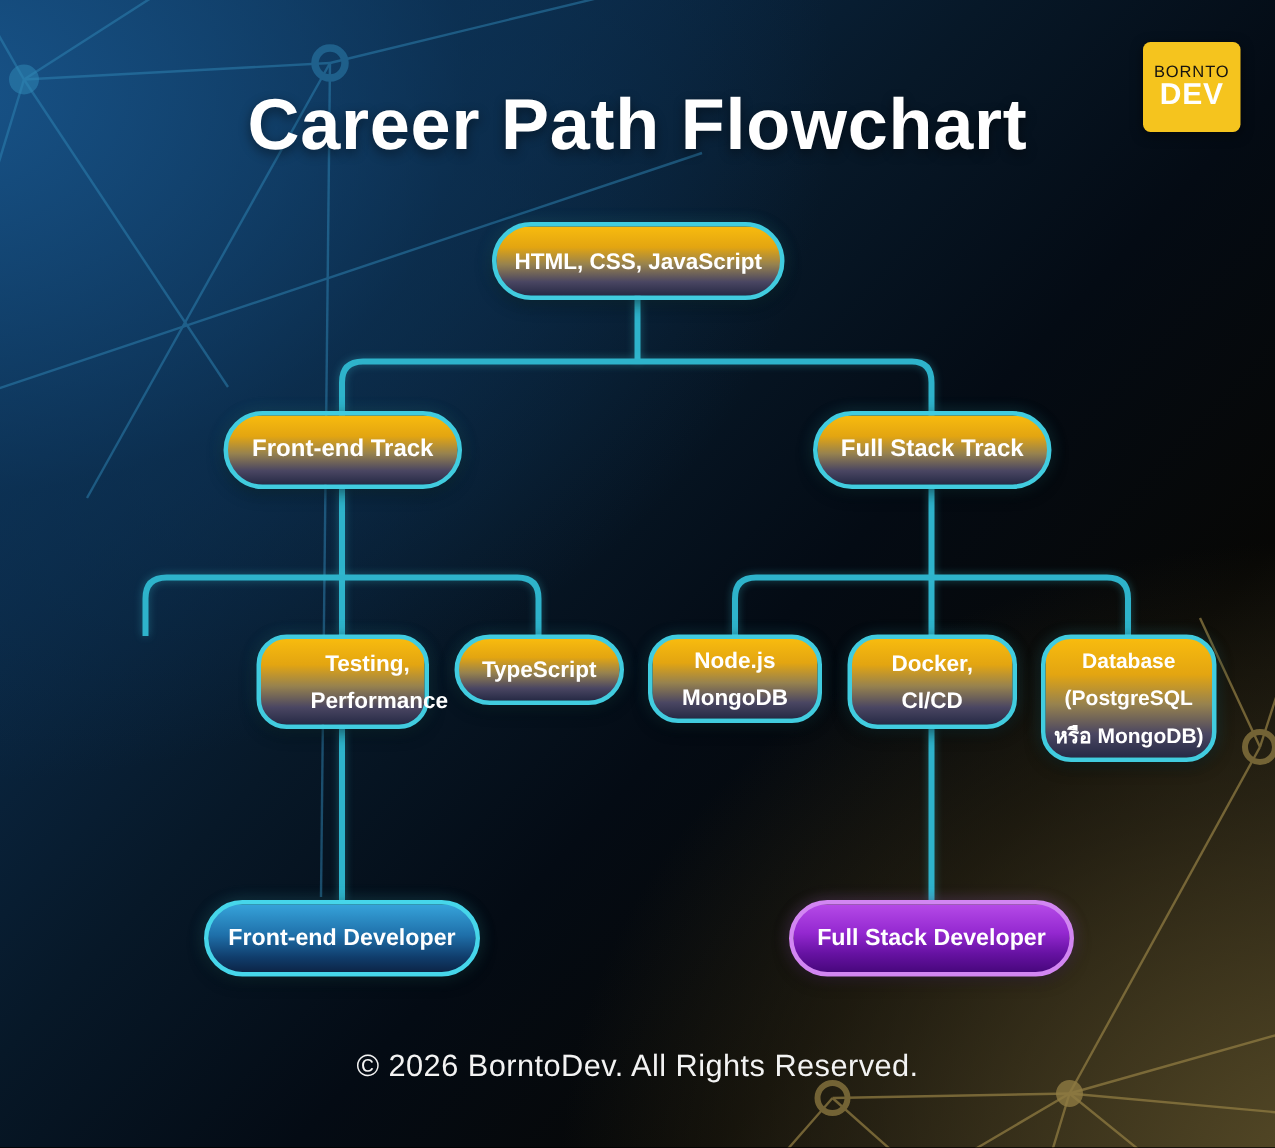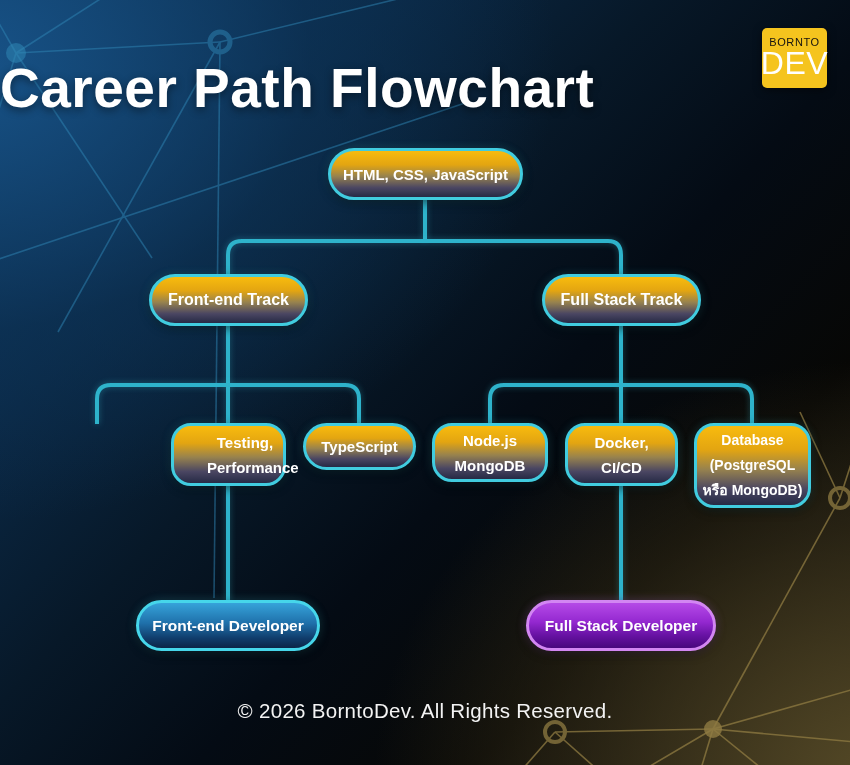--- a/index.html
+++ b/index.html
@@ -8,31 +8,31 @@
     font-family:"Liberation Sans","DejaVu Sans",sans-serif;
     background:
       radial-gradient(820px 640px at -4% 8%, rgba(24,84,138,0.95) 0%, rgba(13,52,88,0.55) 42%, rgba(8,24,44,0) 72%),
       radial-gradient(680px 560px at 104% 102%, rgba(88,76,40,0.95) 0%, rgba(58,50,28,0.55) 45%, rgba(10,10,6,0) 75%),
       linear-gradient(133deg,#0f3c64 0%,#0b2c4c 20%,#071828 42%,#040b14 58%,#070705 76%,#221d10 100%);
   }
   svg.layer{position:absolute;left:0;top:0;pointer-events:none;}
   .connectors path{filter:drop-shadow(0 0 3px rgba(62,203,224,0.35));}
 
   .title{
-    position:absolute;left:0;top:56px;width:100%;margin:0;
-    color:#ffffff;font-size:55px;font-weight:800;letter-spacing:0.5px;
+    position:absolute;left:0;top:56px;width:100%;margin:0;text-align:center;
+    color:#ffffff;font-size:48px;font-weight:800;letter-spacing:0.5px;
     text-shadow:0 3px 8px rgba(0,0,0,0.45);
   }
   .logo{
     position:absolute;right:23px;top:28px;width:65px;height:60px;border-radius:5px;
     background:#f5c41e;display:flex;flex-direction:column;align-items:center;justify-content:center;
     box-shadow:0 2px 8px rgba(0,0,0,0.5);
   }
   .logo-top{font-size:11px;font-weight:400;color:#151310;letter-spacing:0.6px;line-height:1;}
-  .logo-bottom{font-size:32px;font-weight:400;color:#ffffff;line-height:0.95;letter-spacing:0.5px;}
+  .logo-bottom{font-size:20px;font-weight:700;color:#ffffff;line-height:0.95;letter-spacing:0.5px;}
 
   .node{
     position:absolute;box-sizing:border-box;display:flex;flex-direction:column;
     justify-content:center;text-align:center;color:#fff;font-weight:700;
   }
   .node .nl{display:block;}
   .gold{
     background:linear-gradient(180deg,#f8bb0e 0%,#e3a511 30%,#97824e 55%,#4a4662 80%,#262a45 100%);
     border:3px solid #41ccdf;
     box-shadow:0 3px 10px rgba(0,0,0,0.5),0 0 10px rgba(65,204,223,0.22);

